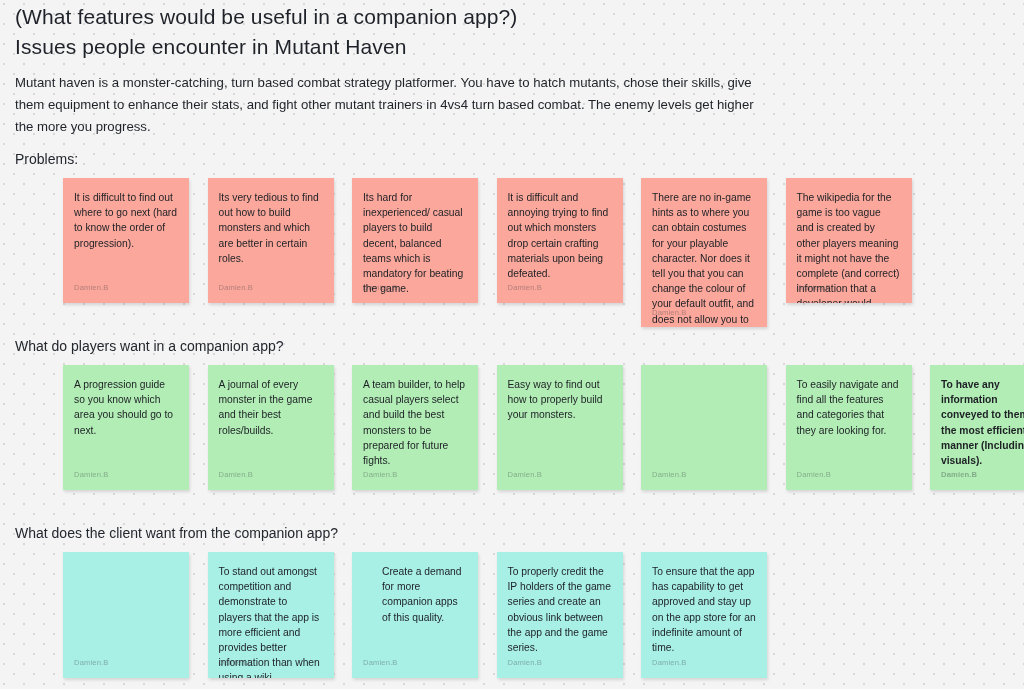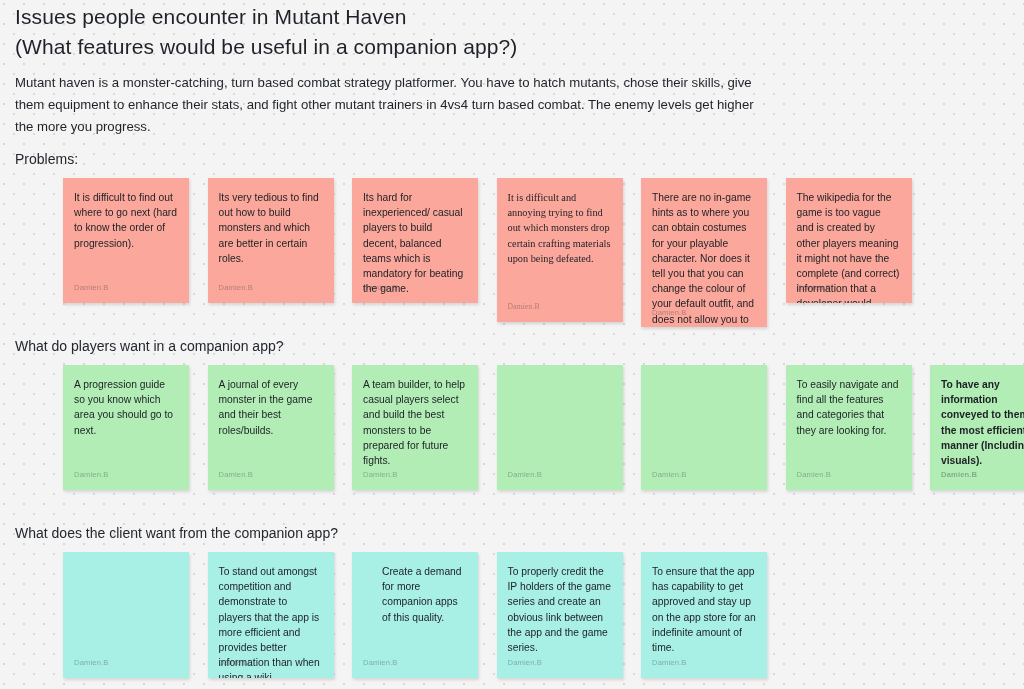--- a/index.html
+++ b/index.html
@@ -96,22 +96,22 @@
   .c-red   { background-color: #fba79b; }
   .c-green { background-color: #b2edb5; }
   .c-cyan  { background-color: #a8efe6; }
 </style>
 </head>
 <body>
 
 <div id="board">
 
   <div class="title-block">
+    <div class="title-line">(What features would be useful in a companion app?)</div>
     <div class="title-line">Issues people encounter in Mutant Haven</div>
-    <div class="title-line">(What features would be useful in a companion app?)</div>
   </div>
 
   <div class="intro">Mutant haven is a monster-catching, turn based combat strategy platformer. You have to hatch mutants, chose their skills, give them equipment to enhance their stats, and fight other mutant trainers in 4vs4 turn based combat. The enemy levels get higher the more you progress.</div>
 
   <div class="section-heading" id="heading-problems">Problems:</div>
   <div class="section-heading" id="heading-players">What do players want in a companion app?</div>
   <div class="section-heading" id="heading-client">What does the client want from the companion app?</div>
 
   <div id="notes-layer">
       <div class="note c-red" style="left: 15px; top: 178px; width: 126px; height: 125px;">
@@ -119,21 +119,21 @@
         <div class="note-author">Damien.B</div>
       </div>
       <div class="note c-red" style="left: 159.5px; top: 178px; width: 126px; height: 125px;">
         <div class="note-text">Its very tedious to find out how to build monsters and which are better in certain roles.</div>
         <div class="note-author">Damien.B</div>
       </div>
       <div class="note c-red" style="left: 304px; top: 178px; width: 126px; height: 125px;">
         <div class="note-text">Its hard for inexperienced/ casual players to build decent, balanced teams which is mandatory for beating the game.</div>
         <div class="note-author">Damien.B</div>
       </div>
-      <div class="note c-red" style="left: 448.5px; top: 178px; width: 126px; height: 144px; font-family: Liberation Serif, serif;">
+      <div class="note c-red" style="left: 448.5px; top: 178px; width: 126px; height: 125px;">
         <div class="note-text">It is difficult and annoying trying to find out which monsters drop certain crafting materials upon being defeated.</div>
         <div class="note-author">Damien.B</div>
       </div>
       <div class="note c-red tall" style="left: 593px; top: 178px; width: 126px; height: 149px;">
         <div class="note-text">There are no in-game hints as to where you can obtain costumes for your playable character. Nor does it tell you that you can change the colour of your default outfit, and does not allow you to do so in the creation menu.</div>
         <div class="note-author">Damien.B</div>
       </div>
       <div class="note c-red" style="left: 737.5px; top: 178px; width: 126px; height: 125px;">
         <div class="note-text">The wikipedia for the game is too vague and is created by other players meaning it might not have the complete (and correct)  information that a developer would.</div>
         <div class="note-author">Damien.B</div>
@@ -144,20 +144,21 @@
       </div>
       <div class="note c-green" style="left: 159.5px; top: 365px; width: 126px; height: 125px;">
         <div class="note-text">A journal of every monster in the game and their best roles/builds.</div>
         <div class="note-author">Damien.B</div>
       </div>
       <div class="note c-green" style="left: 304px; top: 365px; width: 126px; height: 125px;">
         <div class="note-text">A team builder, to help casual players select and build the best monsters to be prepared for future fights.</div>
         <div class="note-author">Damien.B</div>
       </div>
       <div class="note c-green" style="left: 448.5px; top: 365px; width: 126px; height: 125px;">
+        <div class="note-text">Easy way to find out how to properly build your monsters.</div>
         <div class="note-author">Damien.B</div>
       </div>
       <div class="note c-green" style="left: 593px; top: 365px; width: 126px; height: 125px;">
         <div class="note-author">Damien.B</div>
       </div>
       <div class="note c-green" style="left: 737.5px; top: 365px; width: 126px; height: 125px;">
         <div class="note-text">To easily navigate and find all the features and categories that they are looking for.</div>
         <div class="note-author">Damien.B</div>
       </div>
       <div class="note c-green" style="left: 882px; top: 365px; width: 126px; height: 125px; font-weight: bold;">

